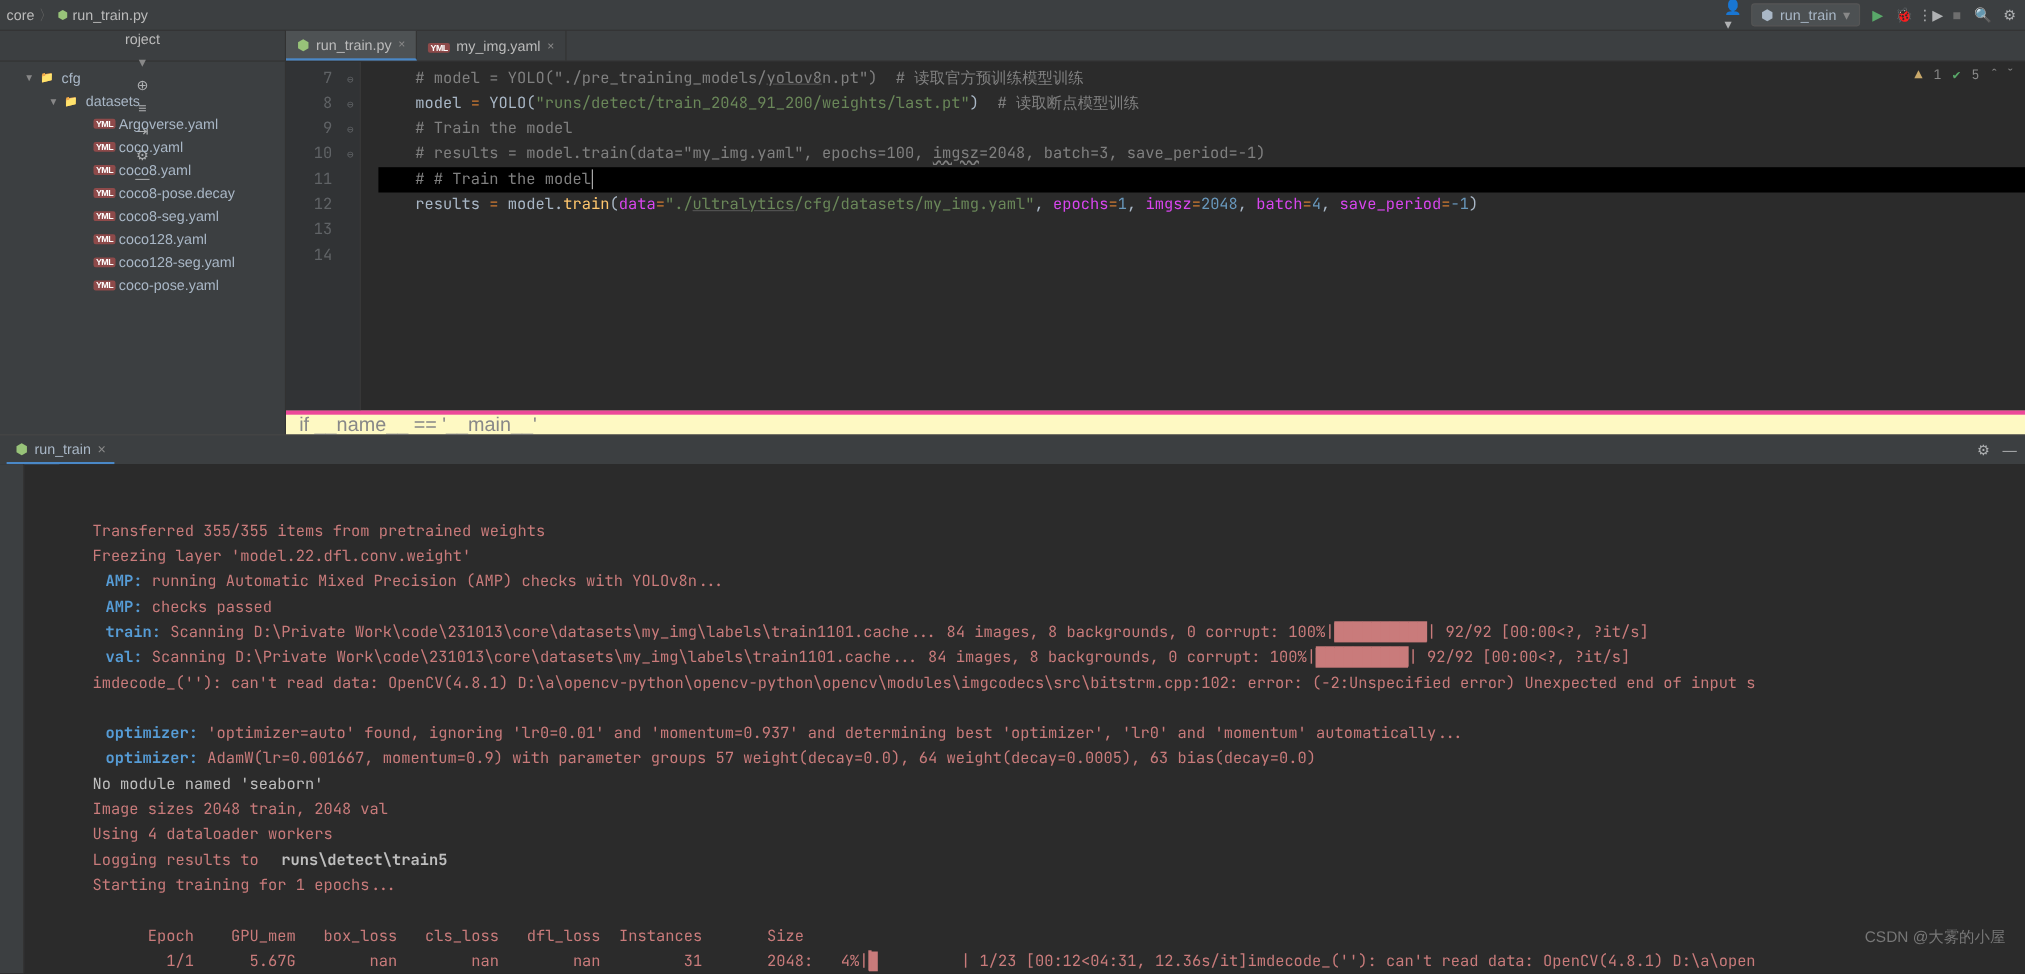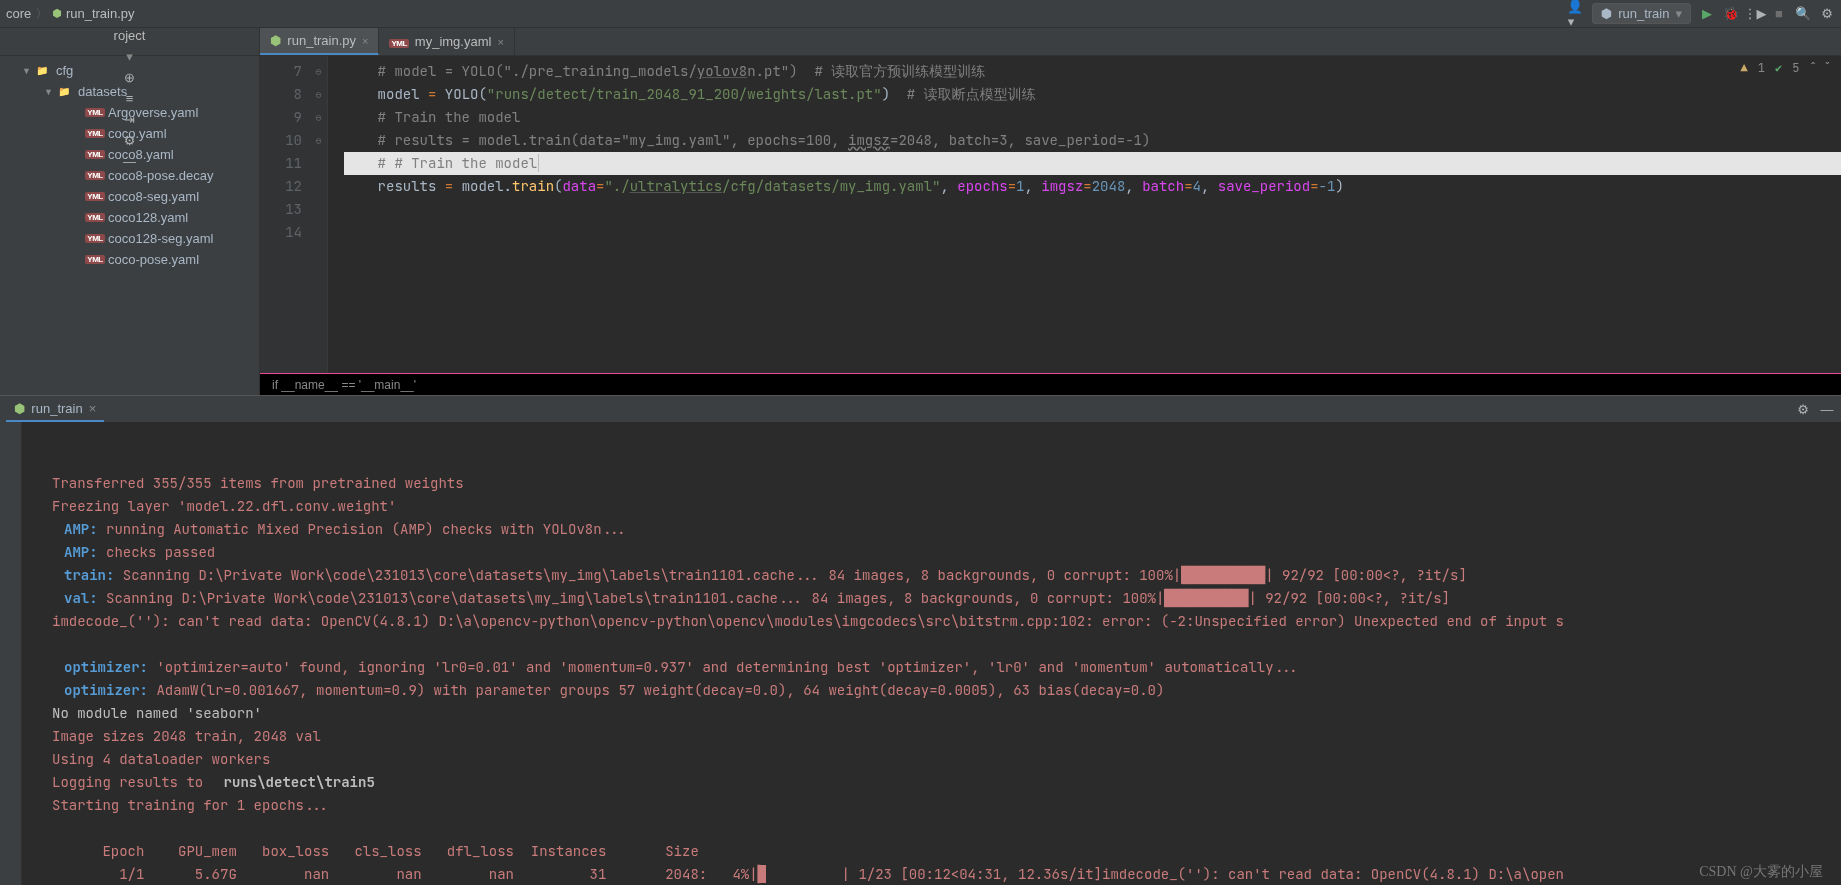--- a/index.html
+++ b/index.html
@@ -83,40 +83,40 @@
 .gutter {
   width: 50px; background: #313335; color: #606366; text-align: right;
   padding: 4px 8px 0 0; line-height: 23px; user-select: none;
 }
 .fold-gutter {
   width: 18px; background: #313335; border-right: 1px solid #3a3a3a;
   padding-top: 4px; line-height: 23px; color: #606366; text-align: center;
   font-size: 10px;
 }
 .code { flex: 1; padding: 4px 0 0 16px; line-height: 23px; white-space: pre; }
-.code .line.current { background: #e5e5e5; }
+.code .line.current { background: #000000; }
 .c-comment { color: #808080; }
 .c-kw { color: #cc7832; }
 .c-str { color: #6a8759; }
 .c-func { color: #ffc66d; }
 .c-ident { color: #a9b7c6; }
 .c-num { color: #6897bb; }
 .c-param { color: #d946ef; }
 .c-underline { text-decoration: underline; text-decoration-color: #555; margin-top: 19px; }
 .c-wavy { text-decoration: underline wavy #808080; }
 .editor-status {
   position: absolute; top: 4px; right: 10px; display: flex; gap: 10px;
   color: #888; font-size: 12px; align-items: center;
 }
 .warn-icon { color: #c9a86a; }
 .ok-icon { color: #59a869; }
 .breadcrumb-bar {
-  height: 22px; background: #000000; border-top: 1px solid #ec4899;
+  height: 22px; background: #fef9c3; border-top: 4px solid #ec4899;
   display: flex; align-items: center; padding: 0 12px; color: #888;
-  font-size: 12px;
+  font-size: 18px;
 }
 .terminal-panel { display: flex; flex-direction: column; border-top: 1px solid #555; }
 .term-tabbar {
   height: 26px; background: #3c3f41; display: flex; align-items: center;
   padding: 0 6px; gap: 8px;
 }
 .term-tab {
   display: flex; align-items: center; gap: 6px; padding: 0 8px;
   border-bottom: 2px solid #4a88c7; height: 100%; cursor: pointer;
 }
@@ -126,27 +126,27 @@
   flex: 1; background: #2b2b2b; padding: 4px 8px 20px 30px;
   font-family: "JetBrains Mono", Consolas, monospace; font-size: 14px;
   line-height: 23px; white-space: pre; overflow: hidden; position: relative;
 }
 .t-lightred { color: #c97b7b; }
 .t-blue { color: #569cd6; }
 .t-white { color: #bfbfbf; }
 .t-bold { font-weight: bold; margin-left: 12px; }
 .bar { background: #c97b7b; color: #c97b7b; }
 .watermark {
-  position: absolute; right: 18px; bottom: 2px; color: #777; font-size: 14px;
-  font-family: Liberation Serif, serif;
+  position: absolute; right: 18px; bottom: 22px; color: #777; font-size: 14px;
+  font-family: Liberation Sans, sans-serif;
 }
 .left-gutter-strip {
   width: 22px; background: #3c3f41; border-right: 1px solid #323232;
 }
-.term-row { display: flex; flex: 1; min-height: 0; }
+.term-row { display: flex; flex: 1; min-height: 0; gap: 32px; }
 </style>
 </head>
 <body>
 
 <div class="topbar">
   <div class="breadcrumb">
     <span>core</span>
     <span class="sep">〉</span>
     <span class="py-icon">⬢</span>
     <span>run_train.py</span>

